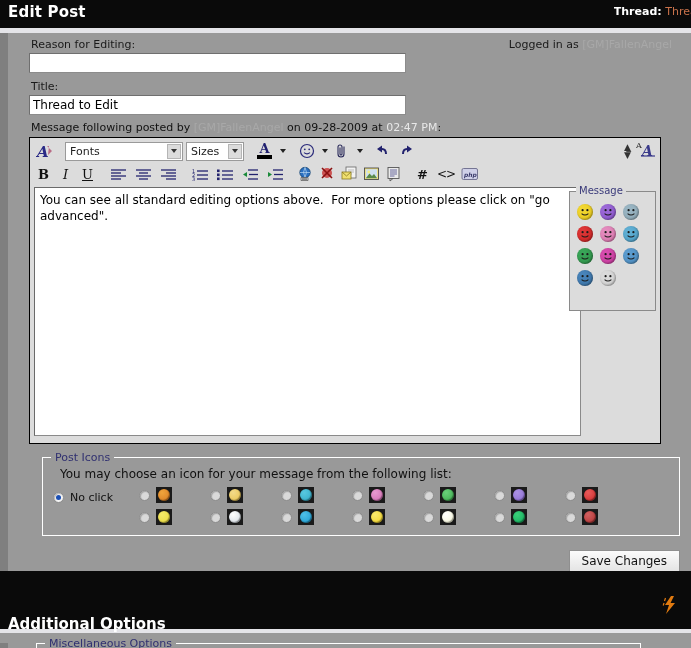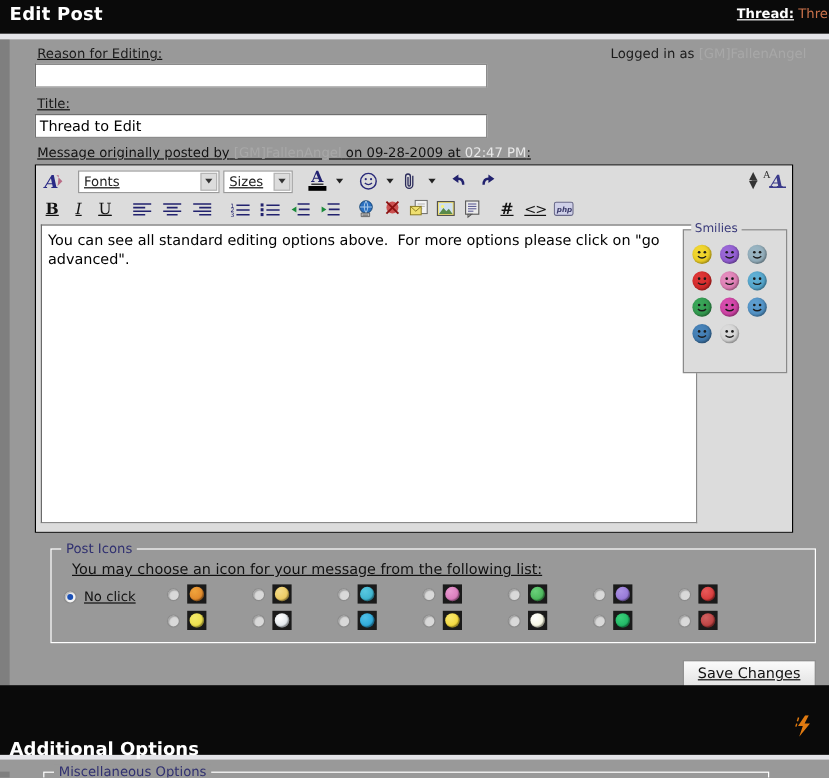--- a/index.html
+++ b/index.html
@@ -27,29 +27,28 @@
     font-size: 15px; font-weight: bold;
     letter-spacing: .2px;
     font-family: "DejaVu Sans", "Liberation Sans", sans-serif;
     color: #fff;
   }
   .thread-info {
     position: absolute; right: 0px; top: 5px;
     font-size: 11px; white-space: nowrap;
     overflow: hidden;
   }
-  .thread-info .lbl { color: #ffffff; font-weight: bold; text-decoration: underline; }
+  .thread-info .lbl { color: #ffffff; font-weight: bold; }
   .thread-info .val { color: #c8714a; }
   .thin-light { height: 5px; background: #e4e4e8; }
 
   
   .body-grey {
     background: #999999;
     position: relative;
-    text-decoration: underline;
   }
 
   .edge-left { position:absolute; left:0; top:0; bottom:0; width:8px; background:#7f7f7f; }
 
   .content { position: relative; padding-left: 29px; }
 
   .fld-label {
     font-size: 11px; color: #1a1a1a;
     margin: 0 0 2px 2px;
     line-height: 13px;
@@ -252,21 +251,21 @@
         <span class="uname">[GM]FallenAngel</span>
       </div>
       <input class="txt" type="text" value="" style="">
 
       
       <div class="fld-label" style="margin-top:7px;">Title:</div>
       <input class="txt" type="text" value="Thread to Edit" style="">
 
       
       <div class="posted-line">
-        <span>Message originally posted by</span>
+        <span>Message following posted by</span>
         <span class="uname">[GM]FallenAngel</span>
         <span>on 09-28-2009 at</span>
         <span class="time">02:47 PM</span><span>:</span>
       </div>
 
       
       <div class="editor-shell">
 
         <div class="toolbar">
 
@@ -509,21 +508,21 @@
                 <text x="3" y="9.5" font-family="DejaVu Sans, sans-serif" font-size="6" font-style="italic" font-weight="bold" fill="#3a3a6a">php</text>
               </svg>
             </div>
           </div>
         </div>
 
         <div class="textarea-wrap">
           <textarea class="ta" style="">You can see all standard editing options above.  For more options please click on "go advanced".</textarea>
 
           <div class="smilies-box">
-            <div class="smilies-legend">Smilies</div>
+            <div class="smilies-legend">Message</div>
             <div class="smilies-grid" id="smilies-grid">
                 <div class="smiley">
                   <span class="face" style="background:radial-gradient(circle at 35% 30%, #f2d835, #e8c81a);box-shadow:inset -1px -1px 2px rgba(0,0,0,.35);"></span>
                   <svg width="16" height="16" viewBox="0 0 16 16" style="position:absolute;inset:0">
                     <circle cx="5.6" cy="6.2" r="1.1" fill="#1a1a1a"></circle>
                     <circle cx="10.4" cy="6.2" r="1.1" fill="#1a1a1a"></circle>
                     <path d="M4.6 9.6 Q8 12.4 11.4 9.6" fill="none" stroke="#1a1a1a" stroke-width="1.1"></path>
                   </svg>
                 </div>
                 <div class="smiley">

